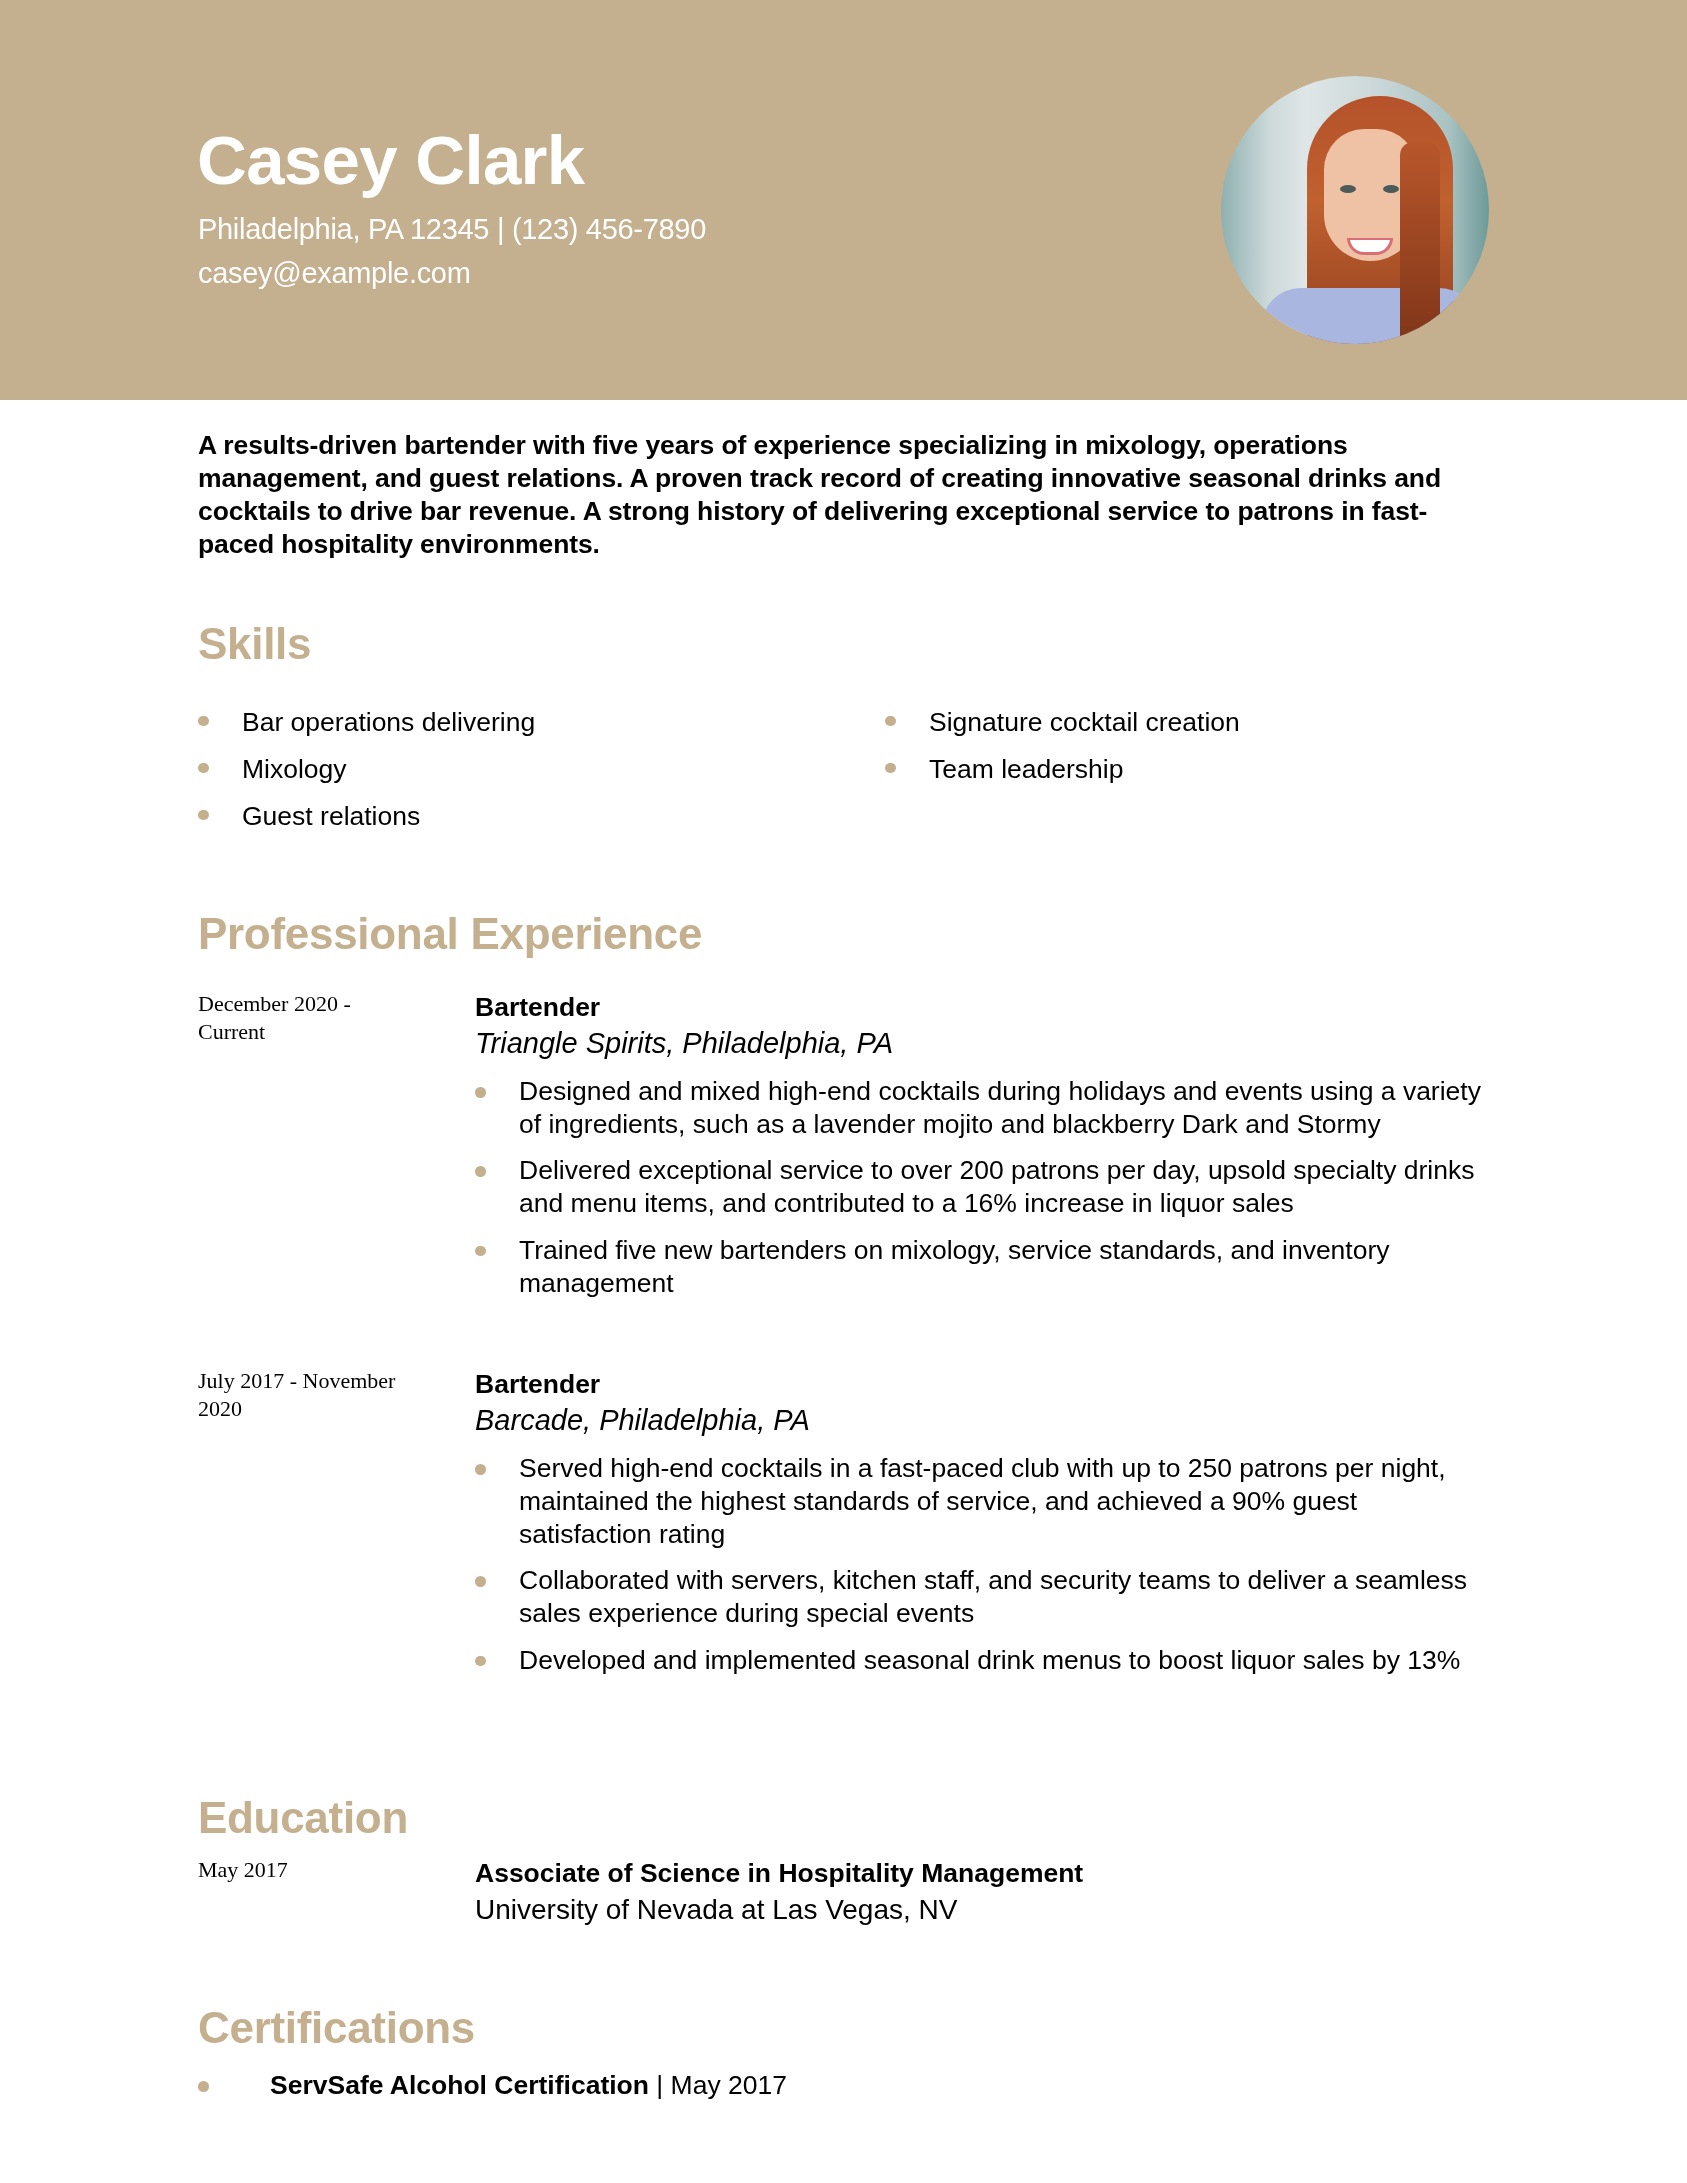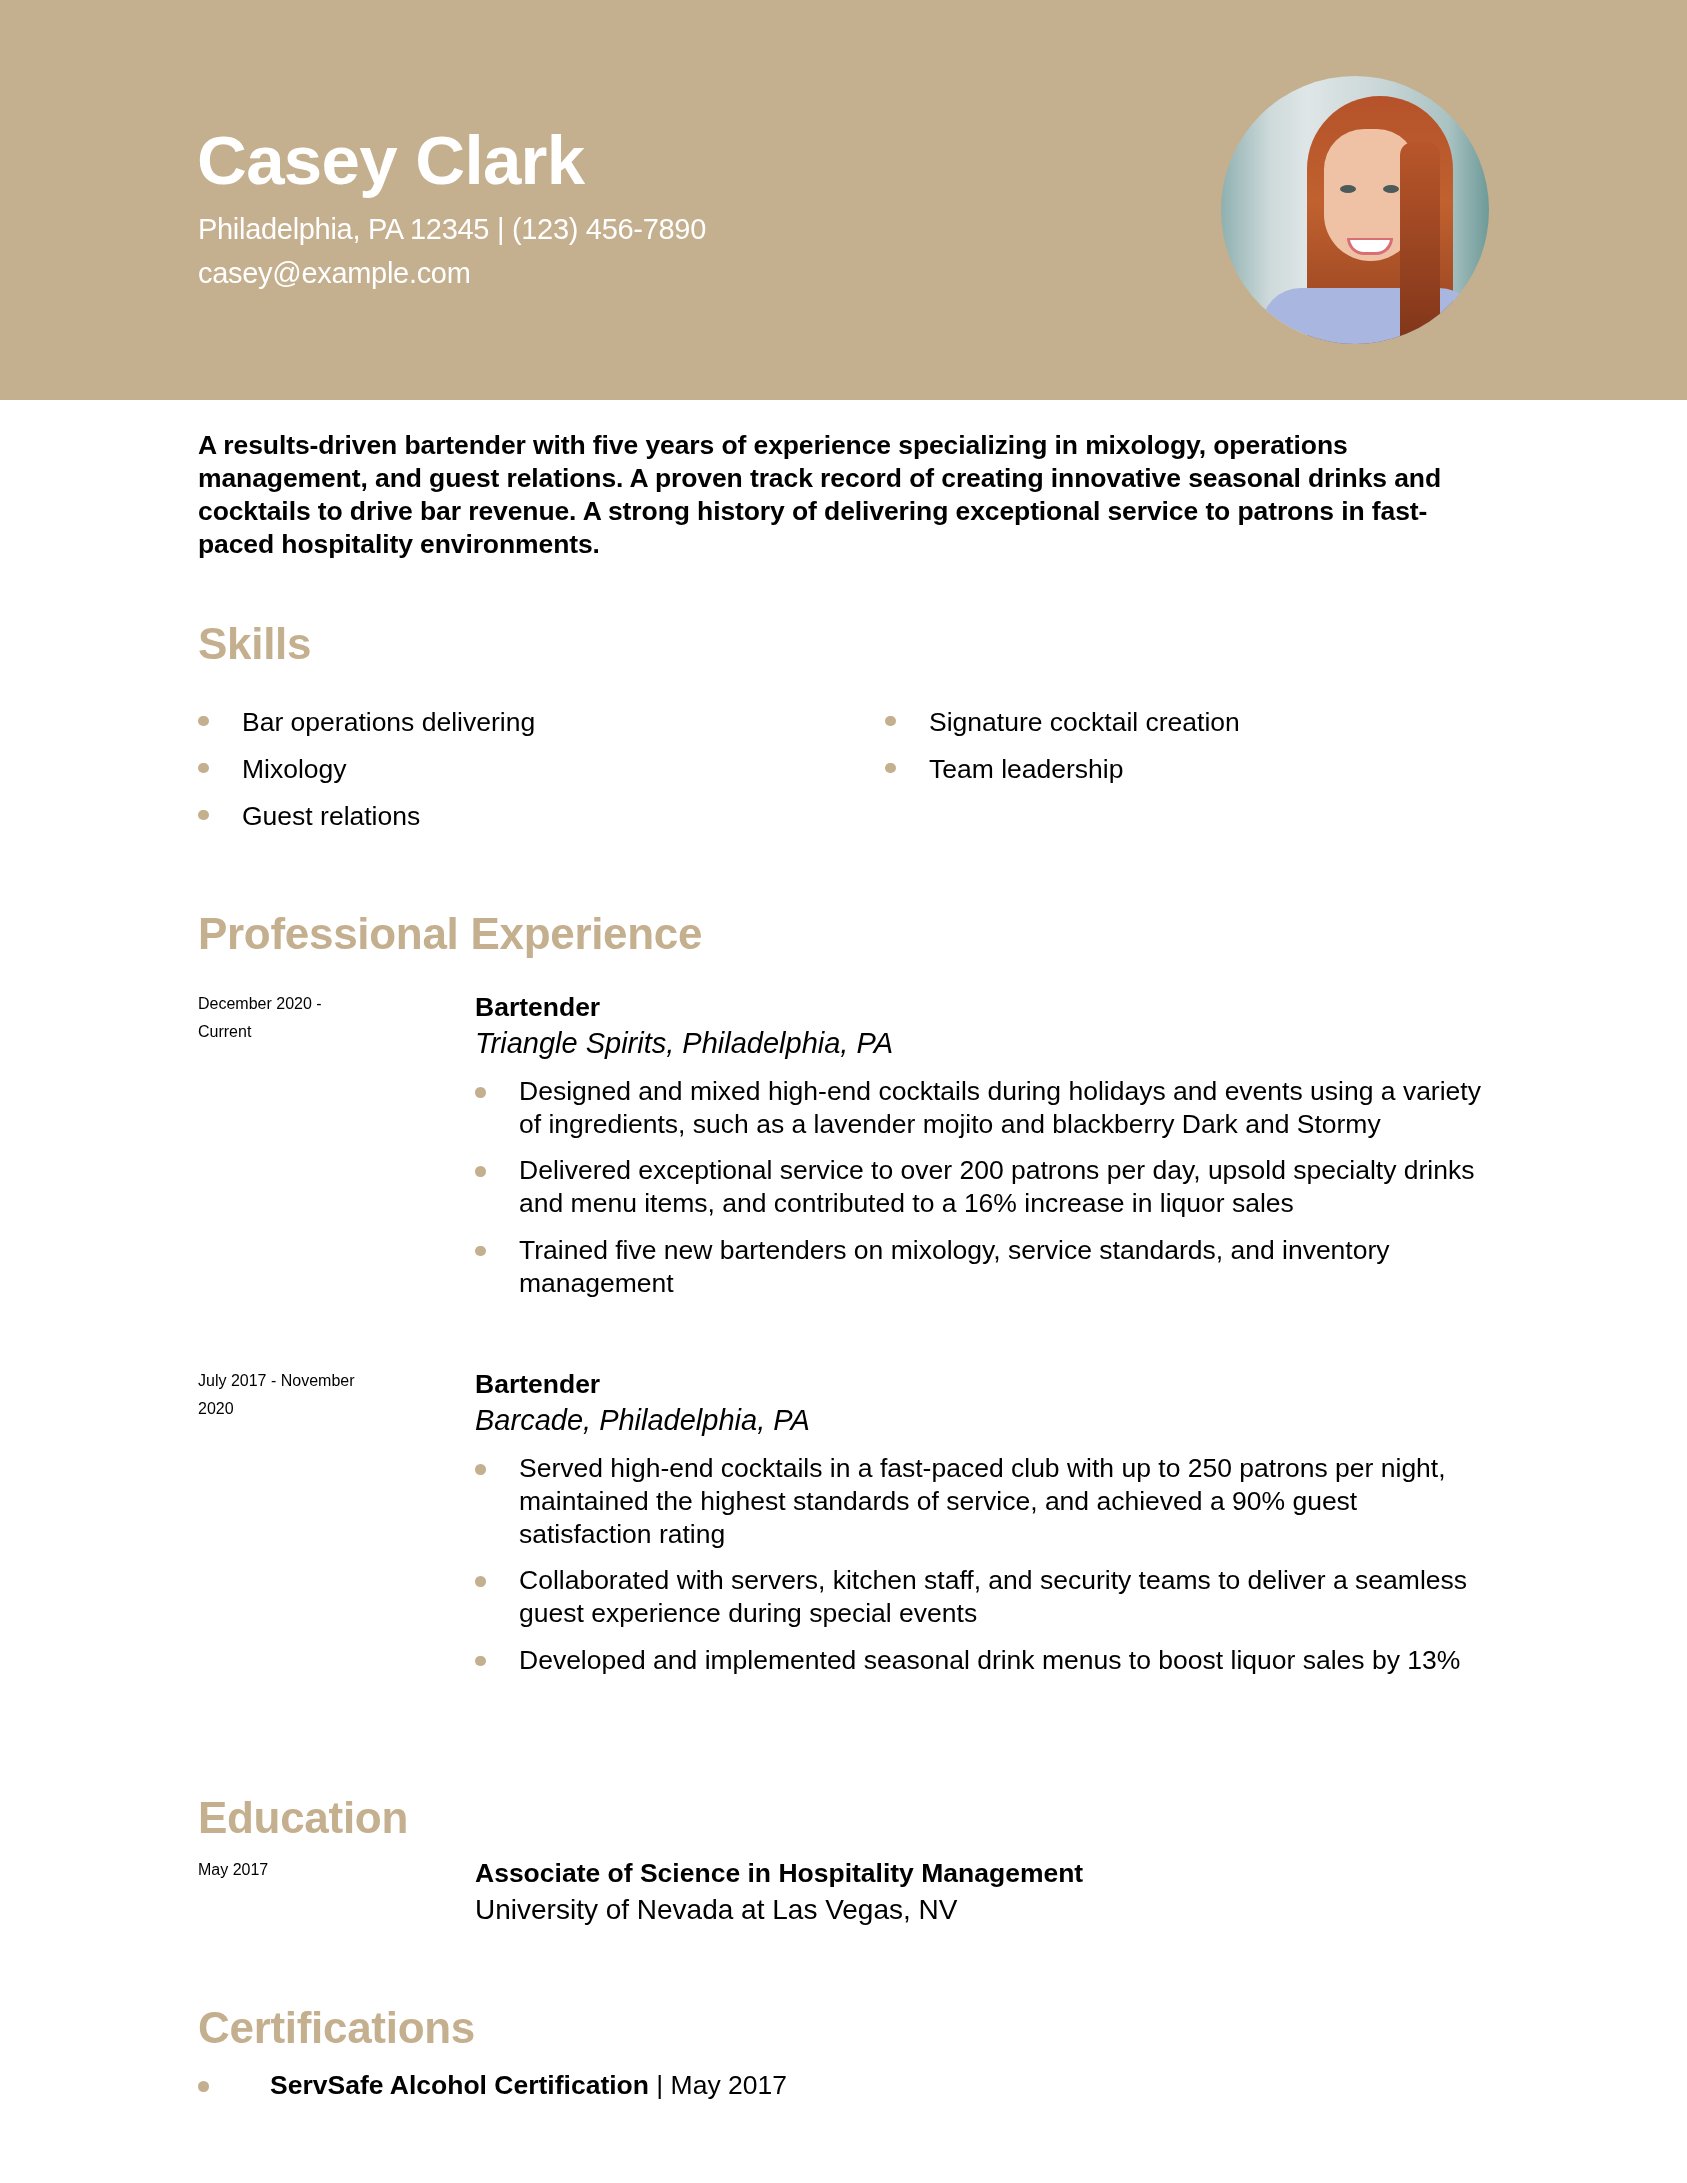--- a/index.html
+++ b/index.html
@@ -66,21 +66,21 @@
   }
 
   .skills-col { position: absolute; top: 701px; }
   .skill-item { position: relative; height: 47px; font-size: 26.5px; line-height: 33px; }
   .skill-item .bullet-dot { left: 0; top: 14.6px; }
   .skill-item .txt { position: absolute; left: 44px; top: 5.3px; white-space: nowrap; }
 
   .entry { position: absolute; left: 198px; width: 1297px; }
   .entry .date {
     position: absolute; left: 0; top: 0; width: 238px;
-    font-size: 16px; line-height: 28px;
+    font-size: 22px; line-height: 28px; font-family: Liberation Serif, serif;
   }
   .entry .content { position: absolute; left: 277px; top: 0; width: 1022px; }
   .entry .title { font-size: 26.5px; font-weight: bold; line-height: 34px; }
   .entry .company { font-size: 29px; font-style: italic; line-height: 38px; }
   .entry .subtitle { font-size: 28px; line-height: 40px; }
   .entry ul { list-style: none; margin-top: 13.2px; }
   .entry li { position: relative; padding-left: 44px; font-size: 26.5px; line-height: 33px; margin-bottom: 13.2px; }
   .entry li .bullet-dot { left: 0; top: 12px; }
 
   .cert-item { position: absolute; left: 198px; top: 2069px; font-size: 26.5px; line-height: 33px; white-space: nowrap; }
@@ -157,21 +157,21 @@
 <div class="entry" style="top:1367px;">
   <div class="date">
     <div>July 2017 - November</div>
     <div>2020</div>
   </div>
   <div class="content">
     <div class="title">Bartender</div>
     <div class="company">Barcade, Philadelphia, PA</div>
     <ul>
       <li><span class="bullet-dot"></span><span>Served high-end cocktails in a fast-paced club with up to 250 patrons per night, maintained the highest standards of service, and achieved a 90% guest satisfaction rating</span></li>
-      <li><span class="bullet-dot"></span><span>Collaborated with servers, kitchen staff, and security teams to deliver a seamless guest experience during special events</span></li>
+      <li><span class="bullet-dot"></span><span>Collaborated with servers, kitchen staff, and security teams to deliver a seamless sales experience during special events</span></li>
       <li><span class="bullet-dot"></span><span>Developed and implemented seasonal drink menus to boost liquor sales by 13%</span></li>
     </ul>
   </div>
 </div>
 
 <div class="section-heading" style="top:1778px;margin-top:18px;">Education</div>
 <div class="entry" style="top:1856px;">
   <div class="date">May 2017</div>
   <div class="content">
     <div class="title">Associate of Science in Hospitality Management</div>

